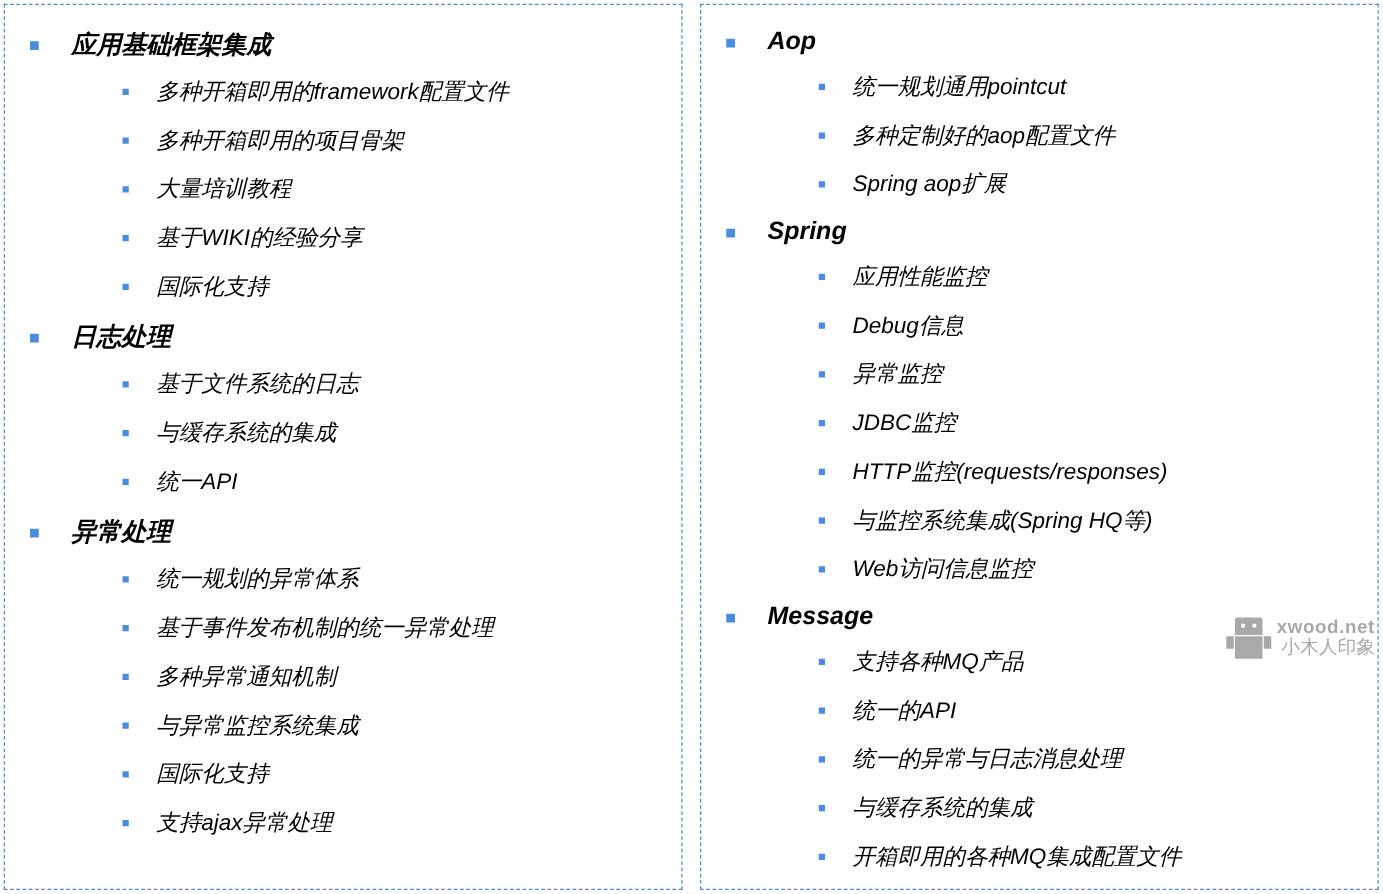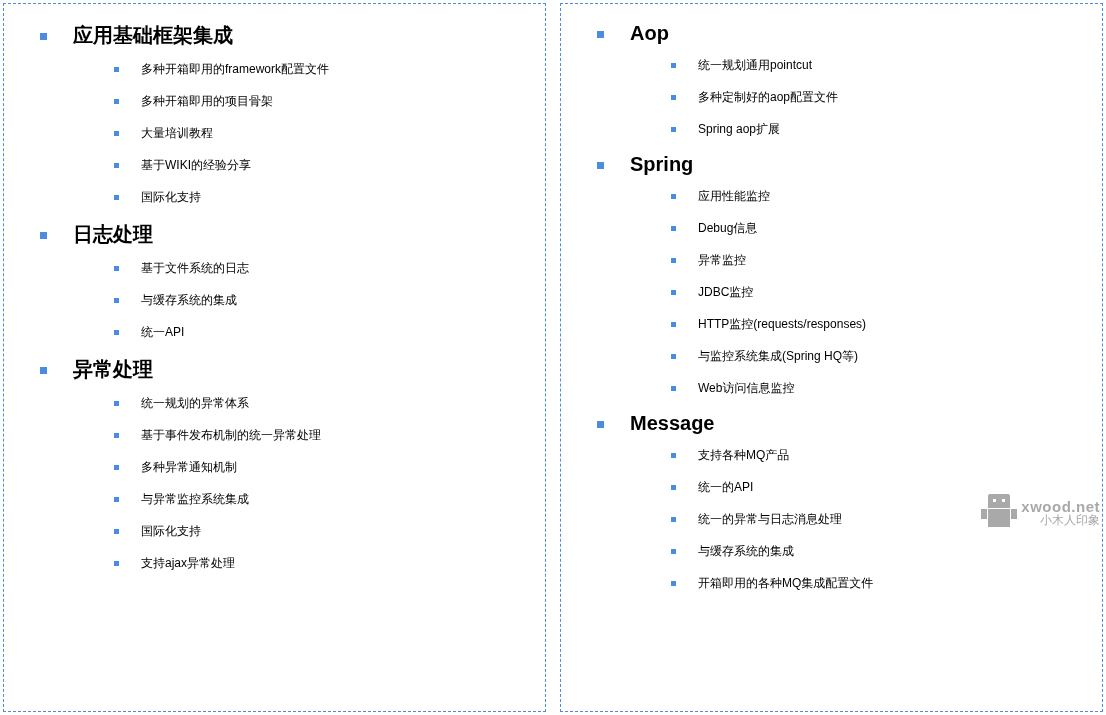--- a/index.html
+++ b/index.html
@@ -9,21 +9,22 @@
     width: 1106px;
     height: 715px;
     position: relative;
     display: flex;
     gap: 14px;
     padding: 3px;
   }
   .panel {
     flex: 1;
     border: 1.5px dashed #4a8de0;
-    padding: 18px 10px 18px 22px;
+    padding: 18px 10px 18px 6px;
+    font-style: italic;
   }
   .section {
     margin-bottom: 4px;
   }
   .section-header {
     display: flex;
     align-items: center;
     margin-bottom: 12px;
     padding-left: 14px;
   }
@@ -49,29 +50,29 @@
     margin-bottom: 15px;
   }
   .bullet-sm {
     width: 5px;
     height: 5px;
     background: #4a8de0;
     flex-shrink: 0;
     margin-right: 22px;
   }
   .item-text {
-    font-size: 12px;
+    font-size: 18px;
     color: #000;
   }
   .watermark {
     position: absolute;
     right: 6px;
     top: 494px;
     display: flex;
-    align-items: flex-end;
+    align-items: flex-start;
     color: #a9a9a9;
     font-family: Arial, sans-serif;
   }
   .wm-robot {
     display: flex;
     flex-direction: column;
     align-items: center;
     margin-right: 4px;
   }
   .wm-head {
@@ -109,21 +110,21 @@
   }
   .wm-text {
     line-height: 1.05;
   }
   .wm-line1 {
     font-size: 15px;
     font-weight: bold;
     letter-spacing: 0.5px;
   }
   .wm-line2 {
-    font-size: 12px;
+    font-size: 15px;
     text-align: right;
   }
 </style>
 </head>
 <body>
 
 <div class="panel" id="left-panel">
     <div class="section">
       <div class="section-header">
         <span class="bullet-lg"></span>

